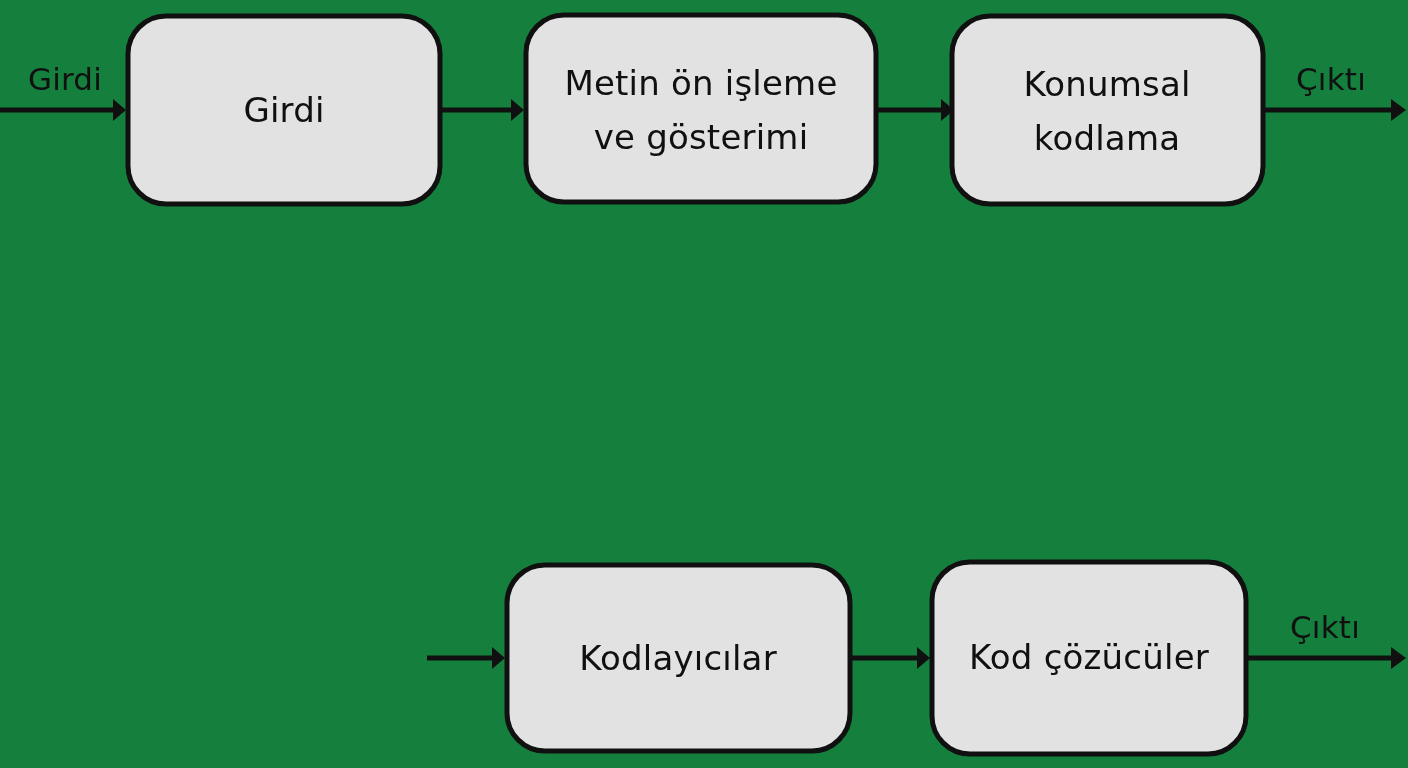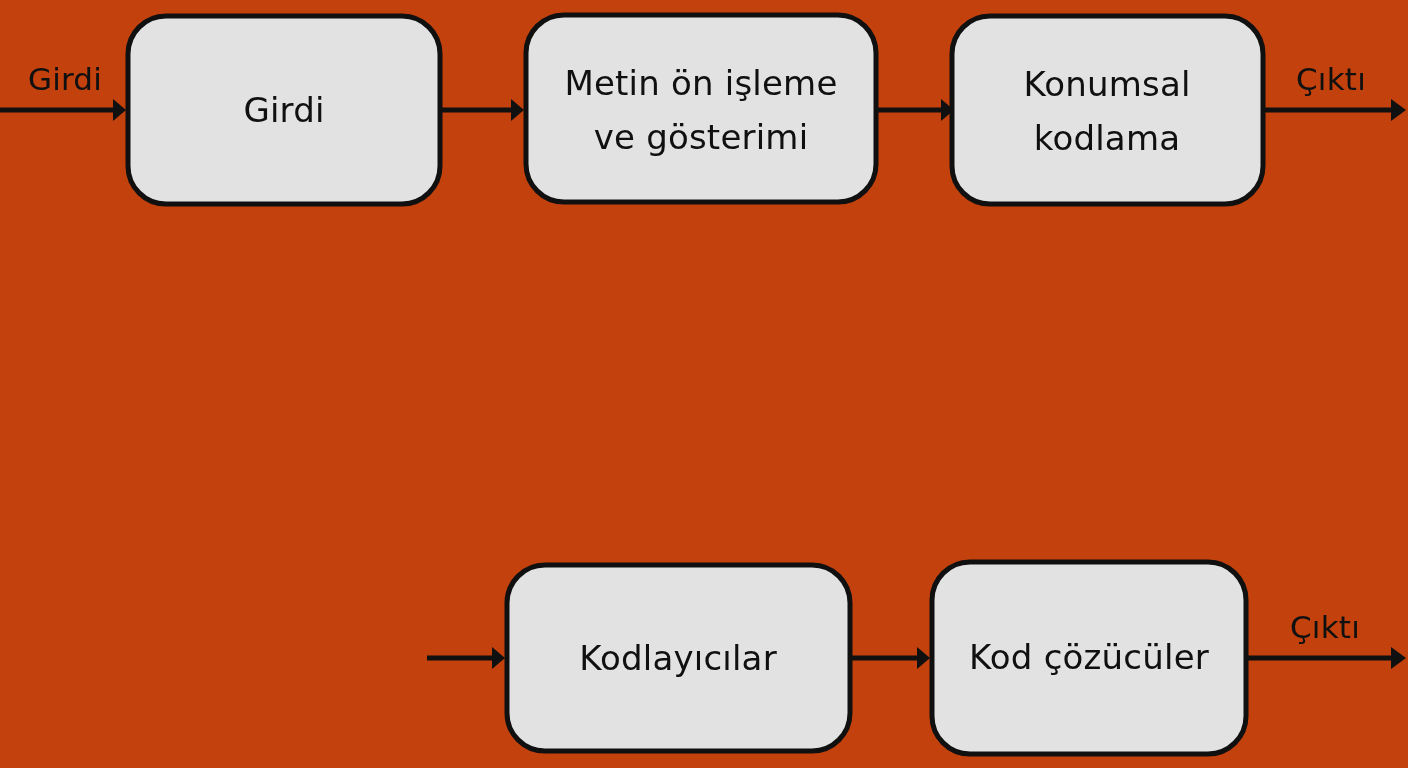--- a/index.html
+++ b/index.html
@@ -10,21 +10,21 @@
   body {
     width: 1408px;
     height: 768px;
     overflow: hidden;
     font-family: "DejaVu Sans", "Liberation Sans", sans-serif;
   }
   #diagram-root {
     position: relative;
     width: 1408px;
     height: 768px;
-    background: #c2410c;
+    background: #15803d;
   }
   svg#flow-svg {
     display: block;
     width: 1408px;
     height: 768px;
   }
   .node-shape {
     fill: #e2e2e2;
     stroke: #101010;
     stroke-width: 5;

